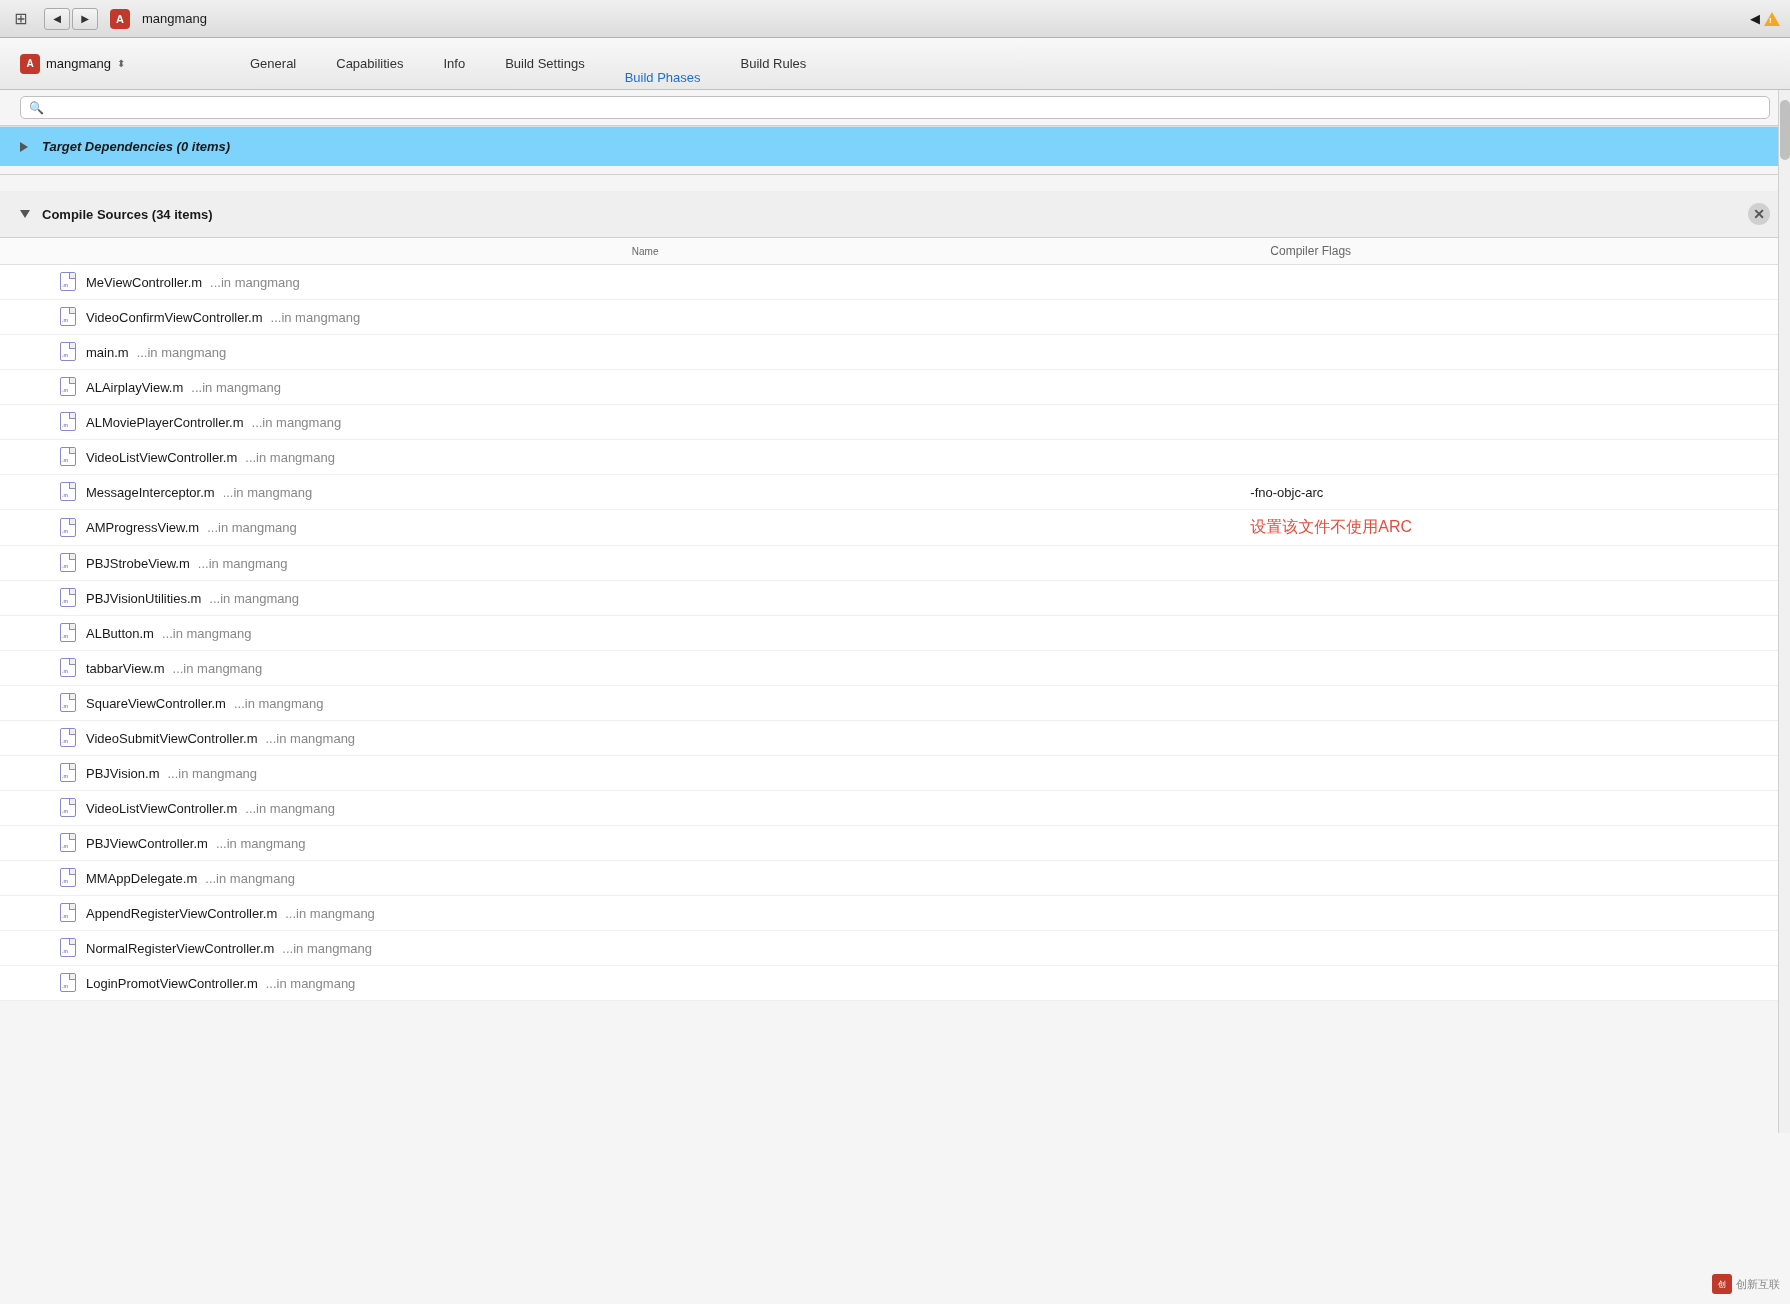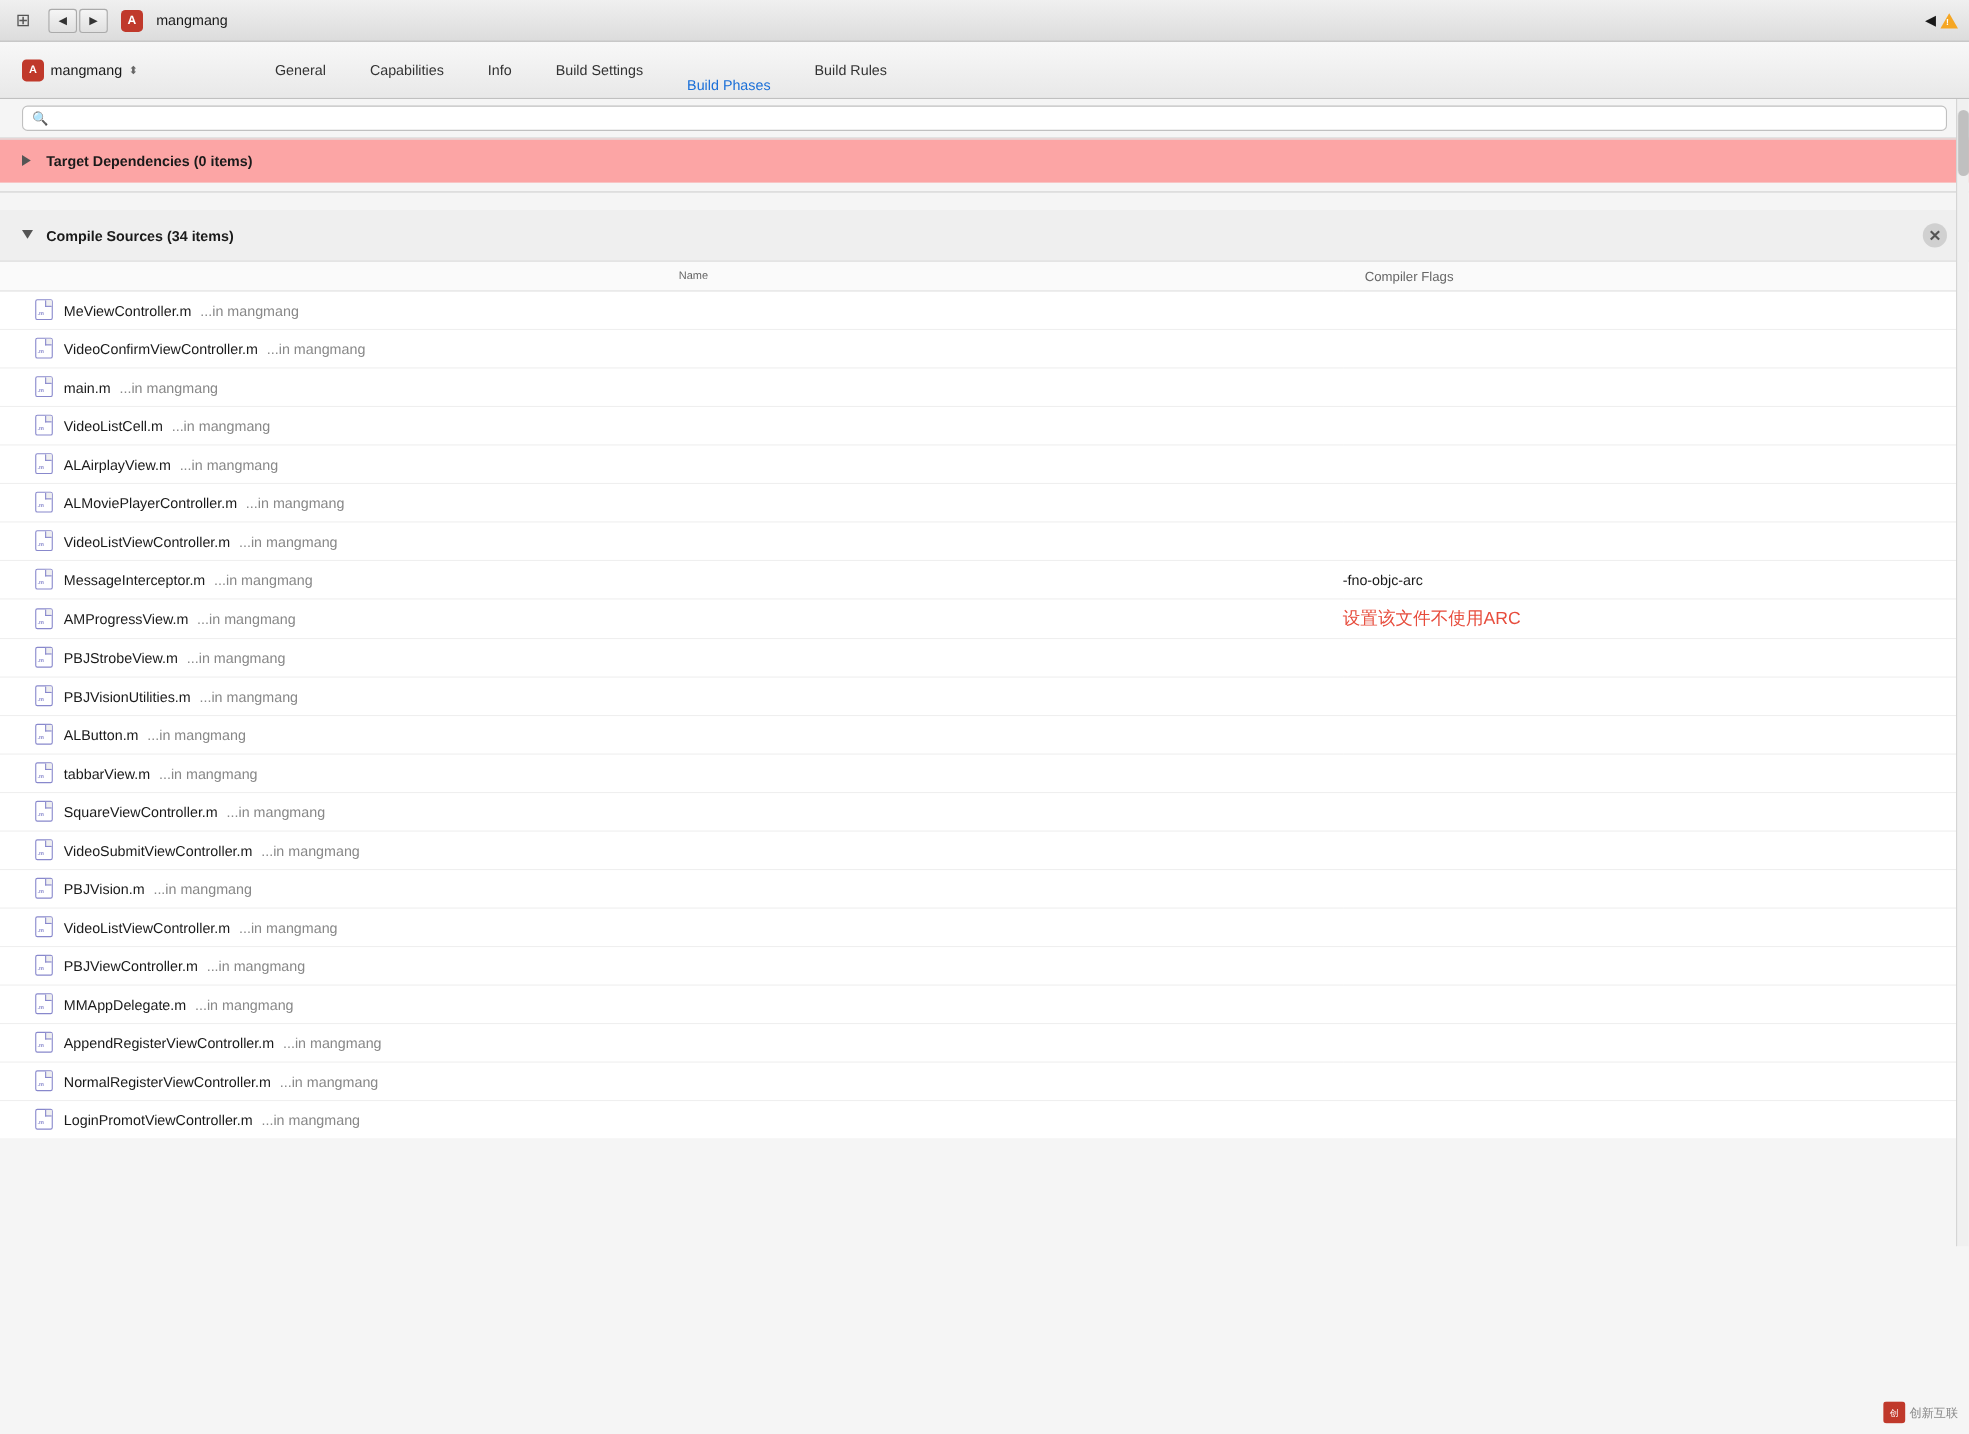--- a/index.html
+++ b/index.html
@@ -166,25 +166,26 @@
       background: #f5f5f5;
       padding: 0;
       min-height: 1200px;
     }
 
     
     .section-header {
       display: flex;
       align-items: flex-end;
       padding: 12px 20px;
-      background: #fca5a5;
+      background: #7dd3fc;
       border-bottom: 1px solid #d0d0d0;
       border-top: 1px solid #e0e0e0;
       gap: 8px;
       cursor: pointer;
+      font-style: italic;
     }
     .section-header.collapsed { border-bottom: none; }
     .section-toggle {
       font-size: 11px;
       color: #555;
       width: 14px;
     }
     .section-title {
       font-size: 13px;
       font-weight: 600;
@@ -257,21 +258,21 @@
       border-bottom: 1px solid #efefef;
     }
     .file-row td {
       padding: 7px 0;
       vertical-align: middle;
     }
     .file-cell {
       display: flex;
       align-items: center;
       gap: 8px;
-      padding-left: 32px;
+      padding-left: 60px;
     }
     .file-icon {
       width: 18px;
       height: 20px;
       position: relative;
       flex-shrink: 0;
     }
     .file-icon-body {
       width: 16px;
       height: 19px;
@@ -504,32 +505,20 @@
       </div>
     </td>
             <td class="flags-cell"></td>
           </tr>
           <tr class="file-row">
             <td>
       <div class="file-cell">
         <div class="file-icon">
           <div class="file-icon-body"></div>
         </div>
-        <span class="file-name">VideoListCell.m</span>
-        <span class="file-location">...in mangmang</span>
-      </div>
-    </td>
-            <td class="flags-cell"></td>
-          </tr>
-          <tr class="file-row">
-            <td>
-      <div class="file-cell">
-        <div class="file-icon">
-          <div class="file-icon-body"></div>
-        </div>
         <span class="file-name">ALAirplayView.m</span>
         <span class="file-location">...in mangmang</span>
       </div>
     </td>
             <td class="flags-cell"></td>
           </tr>
           <tr class="file-row">
             <td>
       <div class="file-cell">
         <div class="file-icon">

